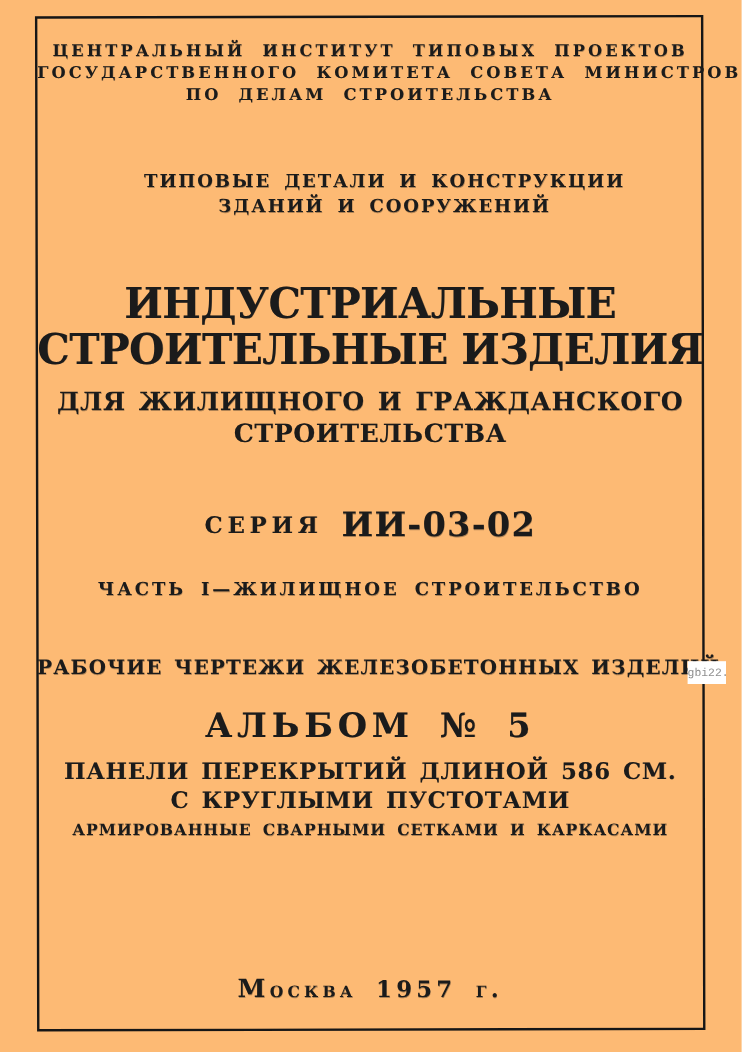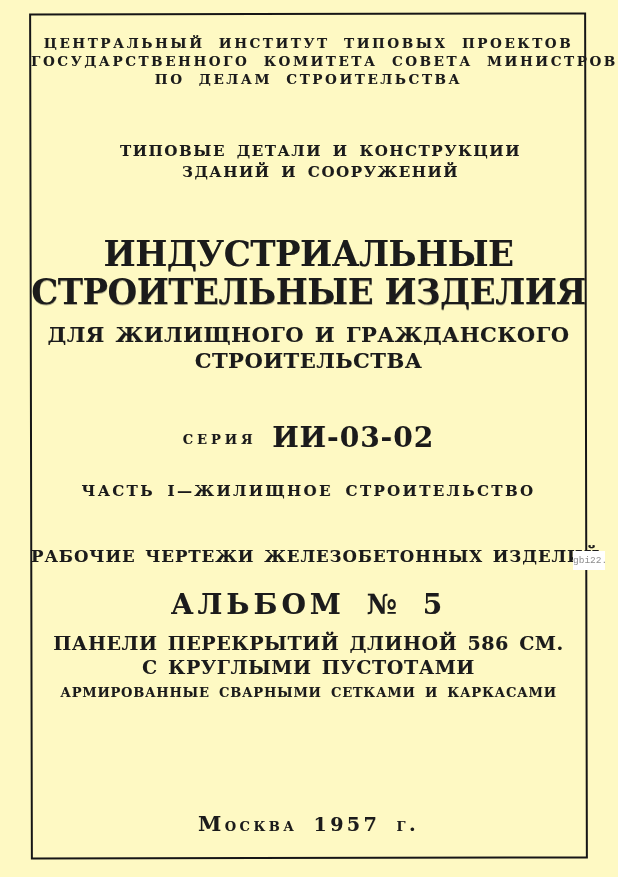--- a/index.html
+++ b/index.html
@@ -7,21 +7,21 @@
     width:618px;height:877px;
     background:#ffffff;
     position:relative;
     overflow:hidden;
     font-family:"DejaVu Serif","Liberation Serif",serif;
     color:#1b1b1b;
     -webkit-font-smoothing:antialiased;
   }
   .scan-page{
     position:absolute;inset:0;
-    background:#fef9c3;
+    background:#fdba74;
   }
   .frame{
     position:absolute;
     left:30px;top:13px;
     width:553px;height:842px;
     border:2.5px solid #161616;
     transform:rotate(-0.12deg);
     background:transparent;
   }
   .tblock{
@@ -59,21 +59,21 @@
     top:322px;
     font-size:21px;
     line-height:26px;
     letter-spacing:0.5px;
     word-spacing:3px;
   }
   .series-line{
     top:421px;
   }
   .series-label{
-    font-size:13px;
+    font-size:19px;
     letter-spacing:4px;
     vertical-align:3px;
     margin-right:10px;
   }
   .series-code{
     font-size:28px;
     letter-spacing:1px;
     text-align:right;
   }
   .part-line{

